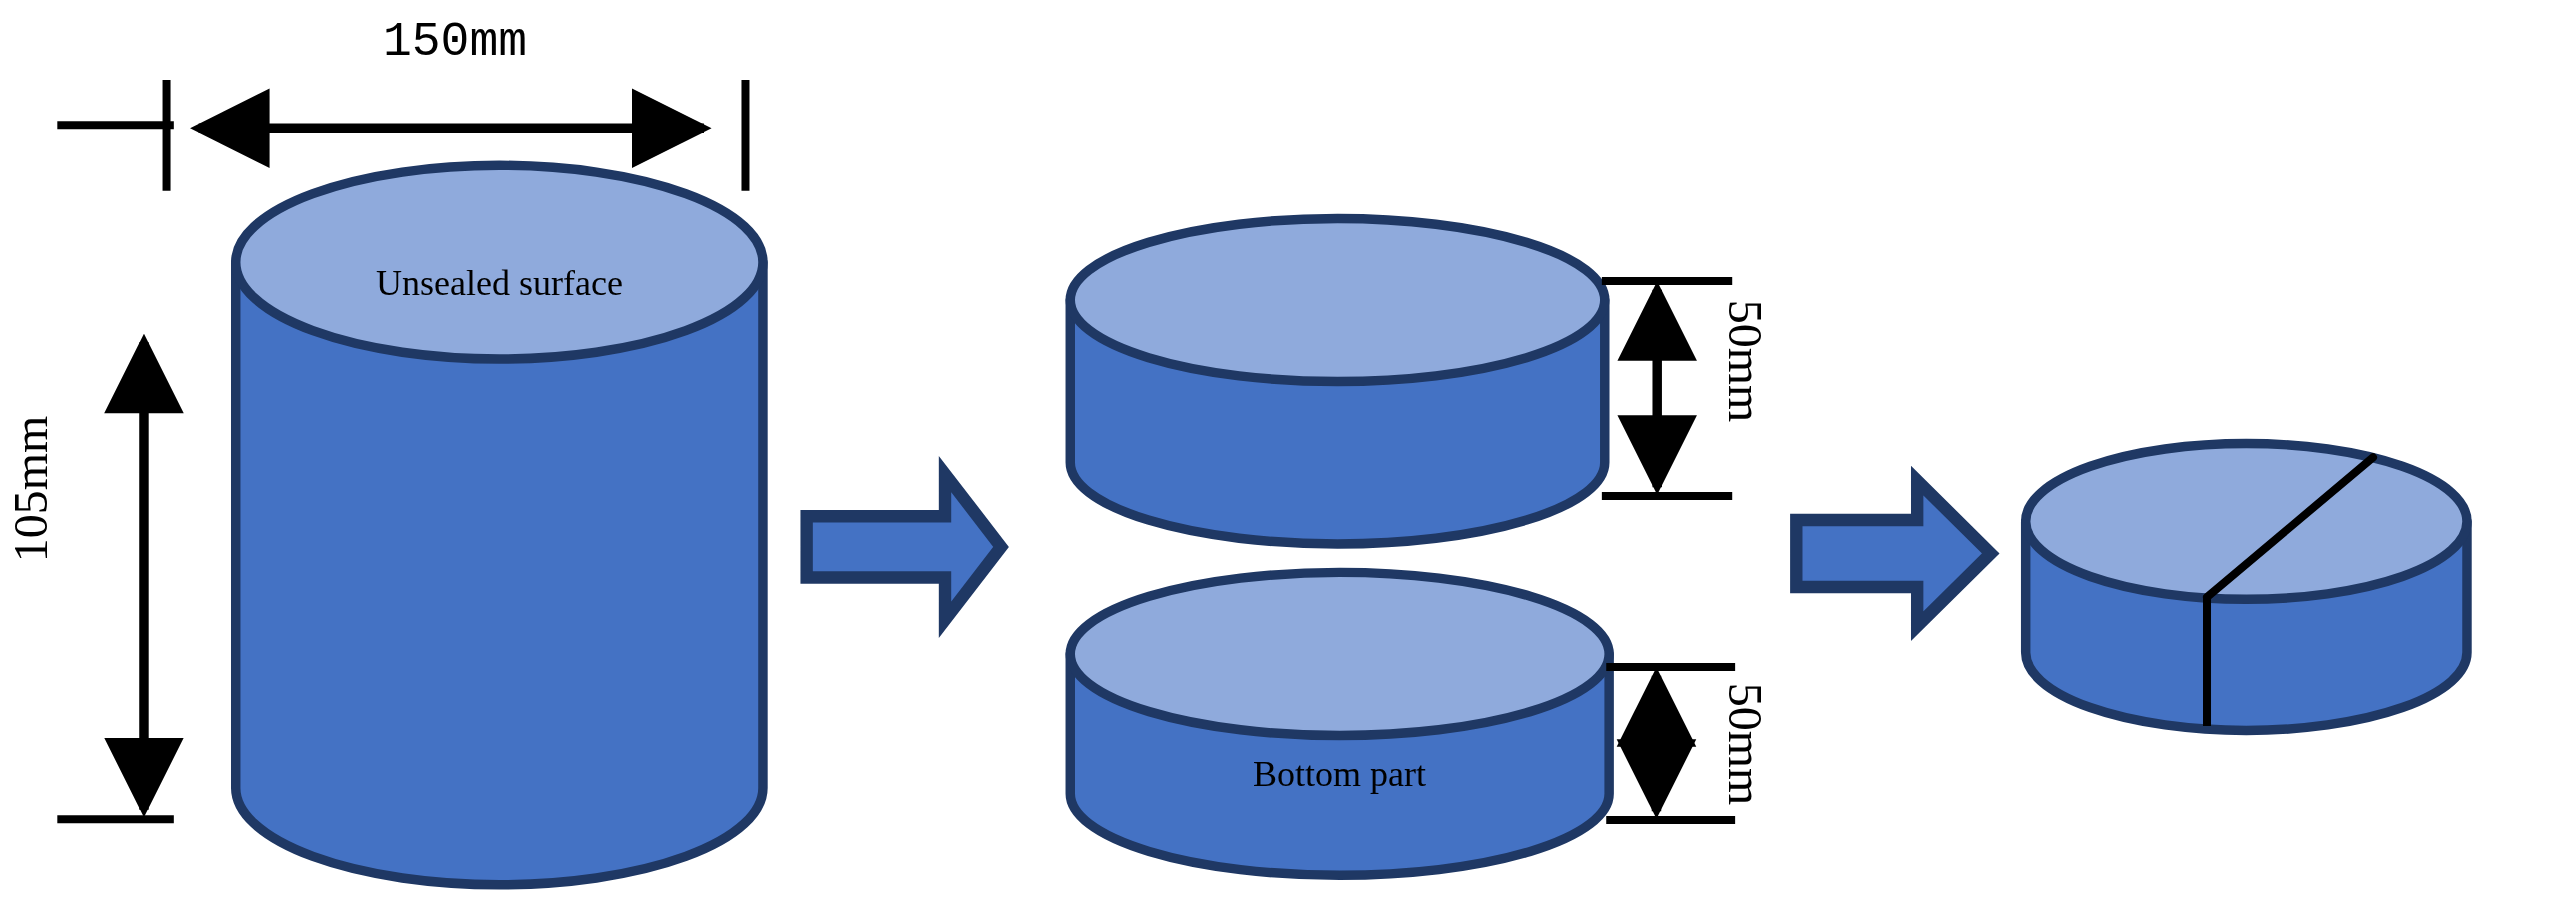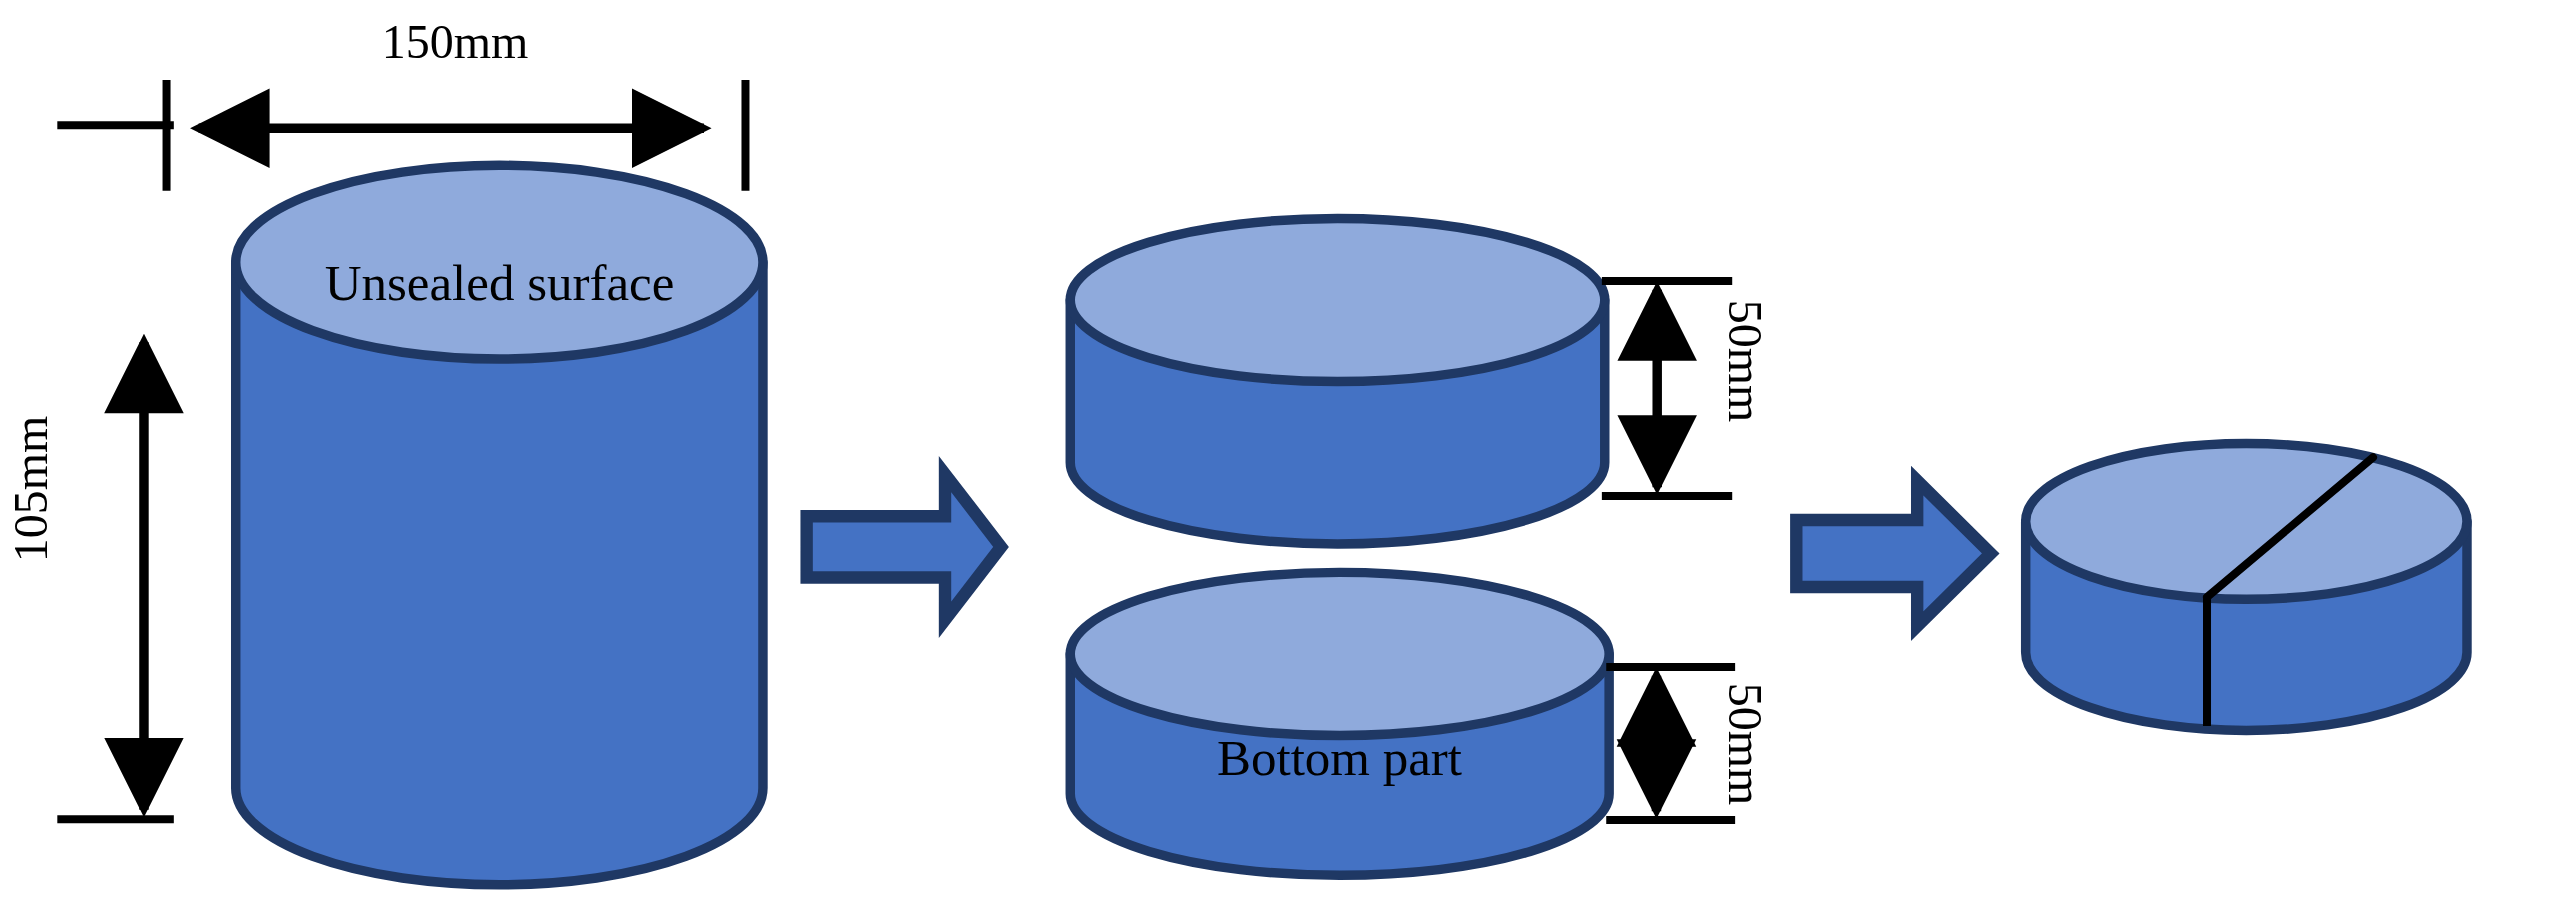--- a/index.html
+++ b/index.html
@@ -27,21 +27,21 @@
   }
   .lbl {
     position: absolute;
     color: #000000;
     font-family: "Liberation Serif", "DejaVu Serif", serif;
     white-space: nowrap;
     line-height: 1;
     user-select: none;
   }
   .lbl-dim      { font-size: 48px; }
-  .lbl-onshape  { font-size: 51px; }
+  .lbl-onshape  { font-size: 36px; }
   .rot-ccw { transform: rotate(-90deg); transform-origin: 50% 50%; }
   .rot-cw  { transform: rotate(90deg);  transform-origin: 50% 50%; }
   .center-box {
     display: flex;
     align-items: center;
     justify-content: center;
   }
 </style>
 </head>
 <body>
@@ -130,27 +130,27 @@
                A303,107 0 0 0 3387,896
                L3387,716 Z" fill="#4472C4" stroke="#1F3864" stroke-width="13" stroke-linejoin="round"></path>
       <ellipse cx="3084" cy="716" rx="303" ry="107" fill="#8FAADC" stroke="#1F3864" stroke-width="13"></ellipse>
 
       <line x1="3030" y1="820" x2="3258" y2="628" stroke="#000000" stroke-width="11" stroke-linecap="round"></line>
 
       <line x1="3030" y1="818" x2="3030" y2="997" stroke="#000000" stroke-width="11" stroke-linecap="butt"></line>
     </g>
   </svg>
 
-  <div class="lbl lbl-dim center-box" style="left:273px; top:8.7px; width:364px; height:66px;">150mm</div>
+  <div class="lbl lbl-dim center-box" style="left:273px; top:8.7px; width:364px; height:66px;font-family:Liberation Mono, monospace;">150mm</div>
 
   <div class="lbl lbl-dim center-box rot-ccw" style="left:-89px; top:459px; width:240px; height:60px;">105mm</div>
 
   <div class="lbl lbl-onshape center-box" style="left:237px; top:254px; width:525px; height:58px;">Unsealed surface</div>
 
 
   <div class="lbl lbl-dim center-box rot-cw" style="left:1639px; top:331px; width:211px; height:60px;">50mm</div>
 
-  <div class="lbl lbl-onshape center-box" style="left:1072px; top:729px; width:535px; height:58px;">Bottom part</div>
+  <div class="lbl lbl-onshape center-box" style="left:1072px; top:745px; width:535px; height:58px;">Bottom part</div>
 
   <div class="lbl lbl-dim center-box rot-cw" style="left:1639px; top:714px; width:211px; height:60px;">50mm</div>
 
 </div>
 
 
 </body></html>

